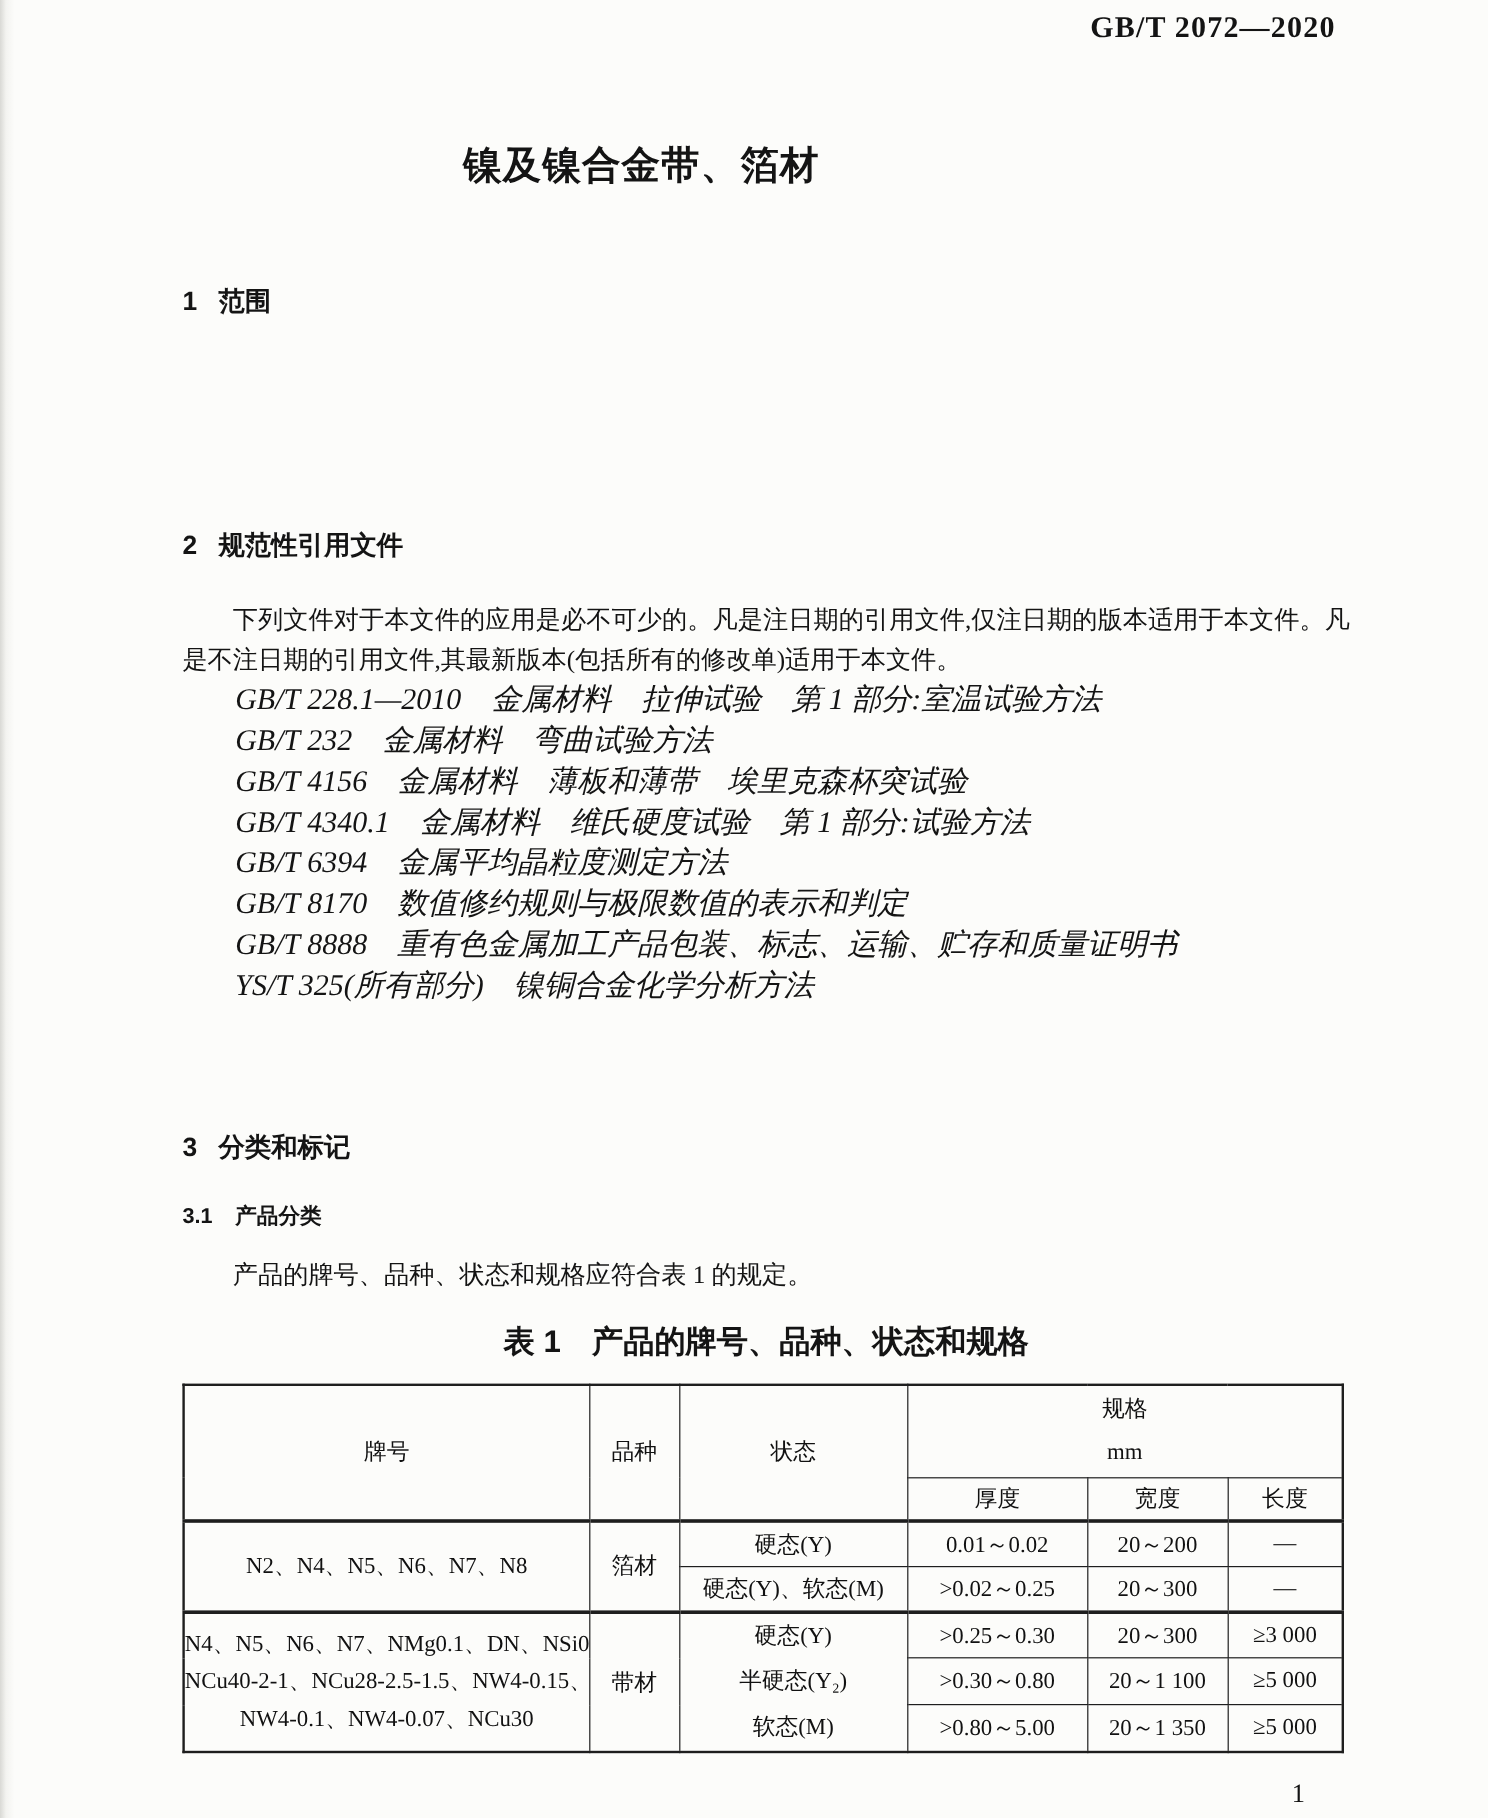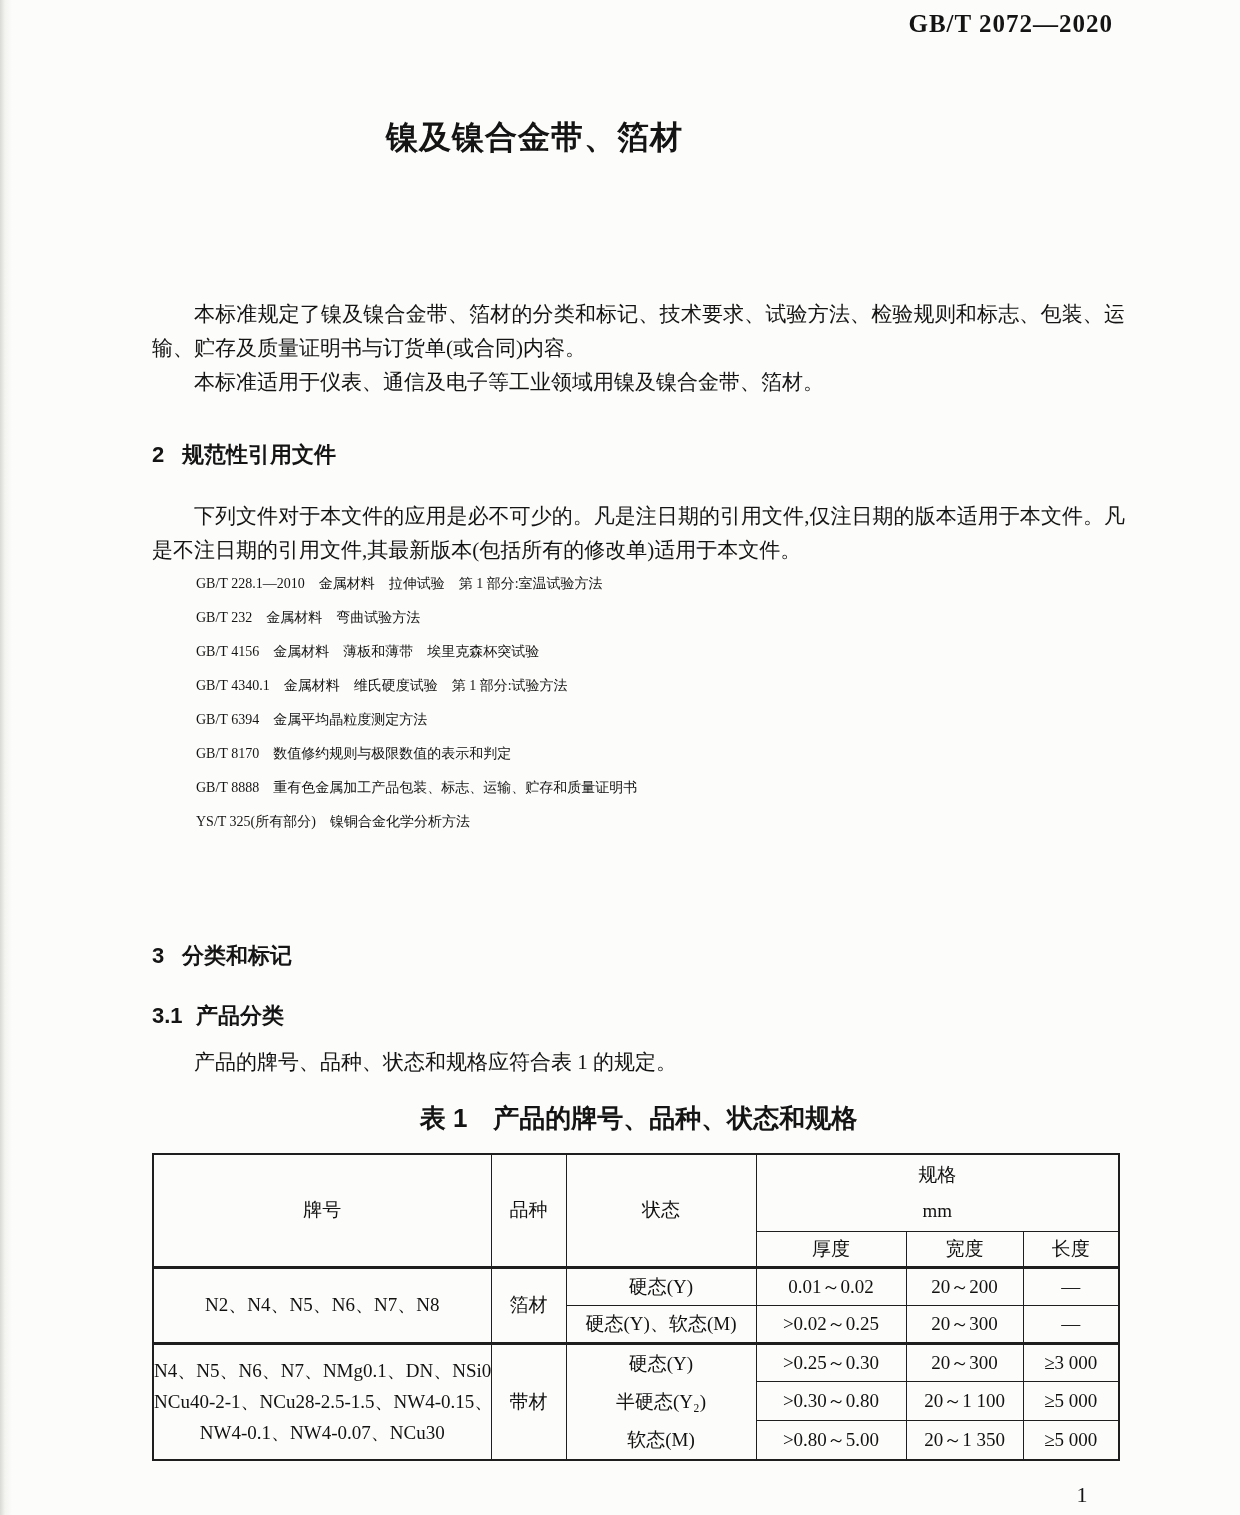--- a/index.html
+++ b/index.html
@@ -27,27 +27,27 @@
     letter-spacing:1px;
   }
   .abs { position:absolute; left:152px; width:973px; }
   .sec-heading {
     font-family:"Liberation Sans","DejaVu Sans",sans-serif;
     font-size:22px; font-weight:bold;
   }
   .sec-heading .sec-num { display:inline-block; min-width:30px; }
   .sub-heading {
     font-family:"Liberation Sans","DejaVu Sans",sans-serif;
-    font-size:22px; font-weight:bold;
+    font-size:18px; font-weight:bold;
   }
   .sub-heading .sec-num { display:inline-block; min-width:44px; }
   .body-text { font-size:21px; line-height:34px; text-align:justify; }
   .body-text p { text-indent:42px; }
   .refs { list-style:none; }
-  .refs li { padding-left:44px; font-size:14px; line-height:34px; white-space:nowrap; }
+  .refs li { padding-left:44px; font-size:25px; line-height:34px; white-space:nowrap;font-style:italic; }
   .table-caption {
     font-family:"Liberation Sans","DejaVu Sans",sans-serif;
     font-size:26px; font-weight:bold; text-align:center; width:973px;
   }
   table.t1 {
     border-collapse:collapse; table-layout:fixed; width:966px;
     font-size:19px; color:#111;
   }
   table.t1 { border:2px solid #1e1e1e; }
   .t1 td {
@@ -70,25 +70,22 @@
 </style>
 </head>
 <body>
 
 <div class="page">
 
   <div class="doc-code">GB/T 2072—2020</div>
 
   <h1 class="doc-title">镍及镍合金带、箔材</h1>
 
+  <h2 class="abs sec-heading" style="top:236px;"><span class="sec-num">1</span><span>范围</span></h2>
 
-  <div class="abs body-text" style="top:297px;">
-    <p>本标准规定了镍及镍合金带、箔材的分类和标记、技术要求、试验方法、检验规则和标志、包装、运输、贮存及质量证明书与订货单(或合同)内容。</p>
-    <p>本标准适用于仪表、通信及电子等工业领域用镍及镍合金带、箔材。</p>
-  </div>
 
   <h2 class="abs sec-heading" style="top:440px;"><span class="sec-num">2</span><span>规范性引用文件</span></h2>
 
   <div class="abs body-text" style="top:499px;">
     <p>下列文件对于本文件的应用是必不可少的。凡是注日期的引用文件,仅注日期的版本适用于本文件。凡是不注日期的引用文件,其最新版本(包括所有的修改单)适用于本文件。</p>
     <ul class="refs">
       <li>GB/T 228.1—2010　金属材料　拉伸试验　第 1 部分:室温试验方法</li>
       <li>GB/T 232　金属材料　弯曲试验方法</li>
       <li>GB/T 4156　金属材料　薄板和薄带　埃里克森杯突试验</li>
       <li>GB/T 4340.1　金属材料　维氏硬度试验　第 1 部分:试验方法</li>

